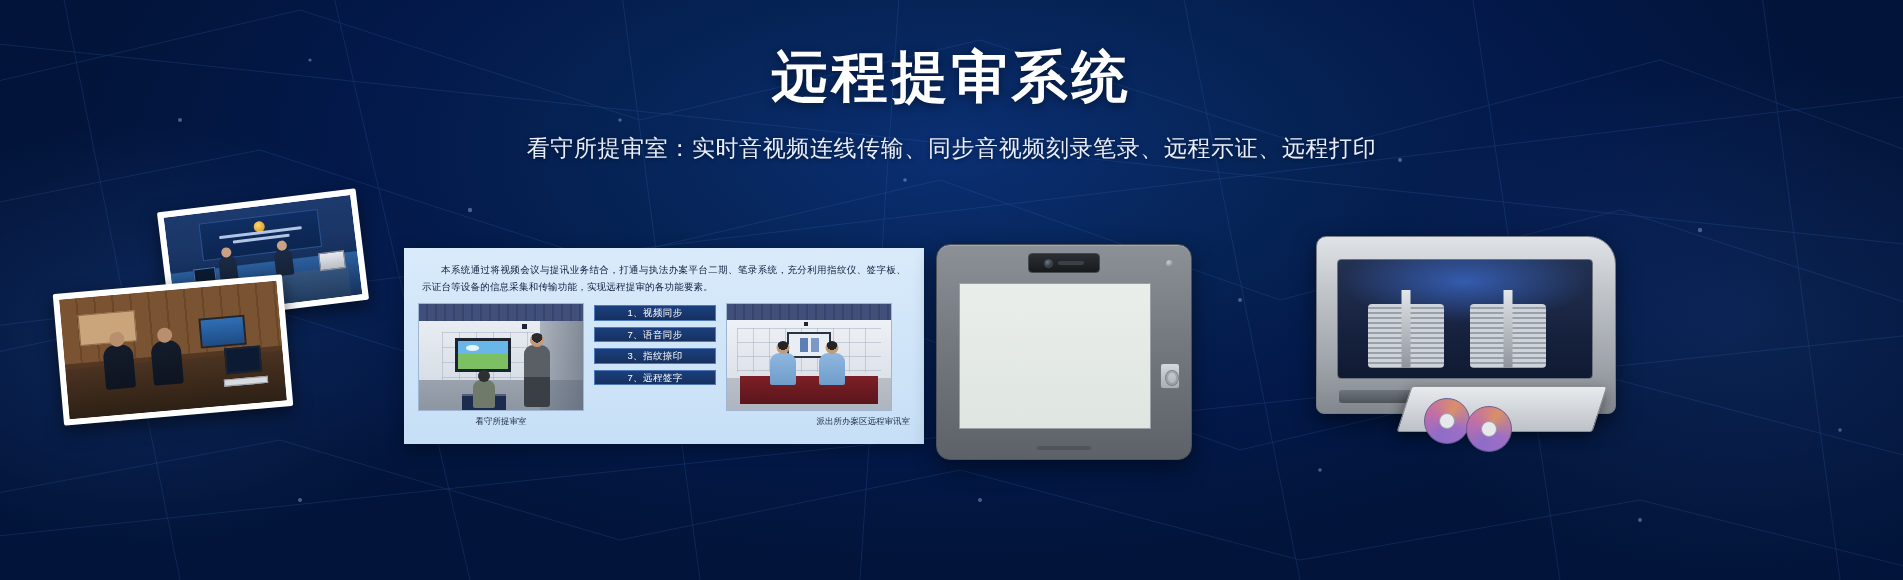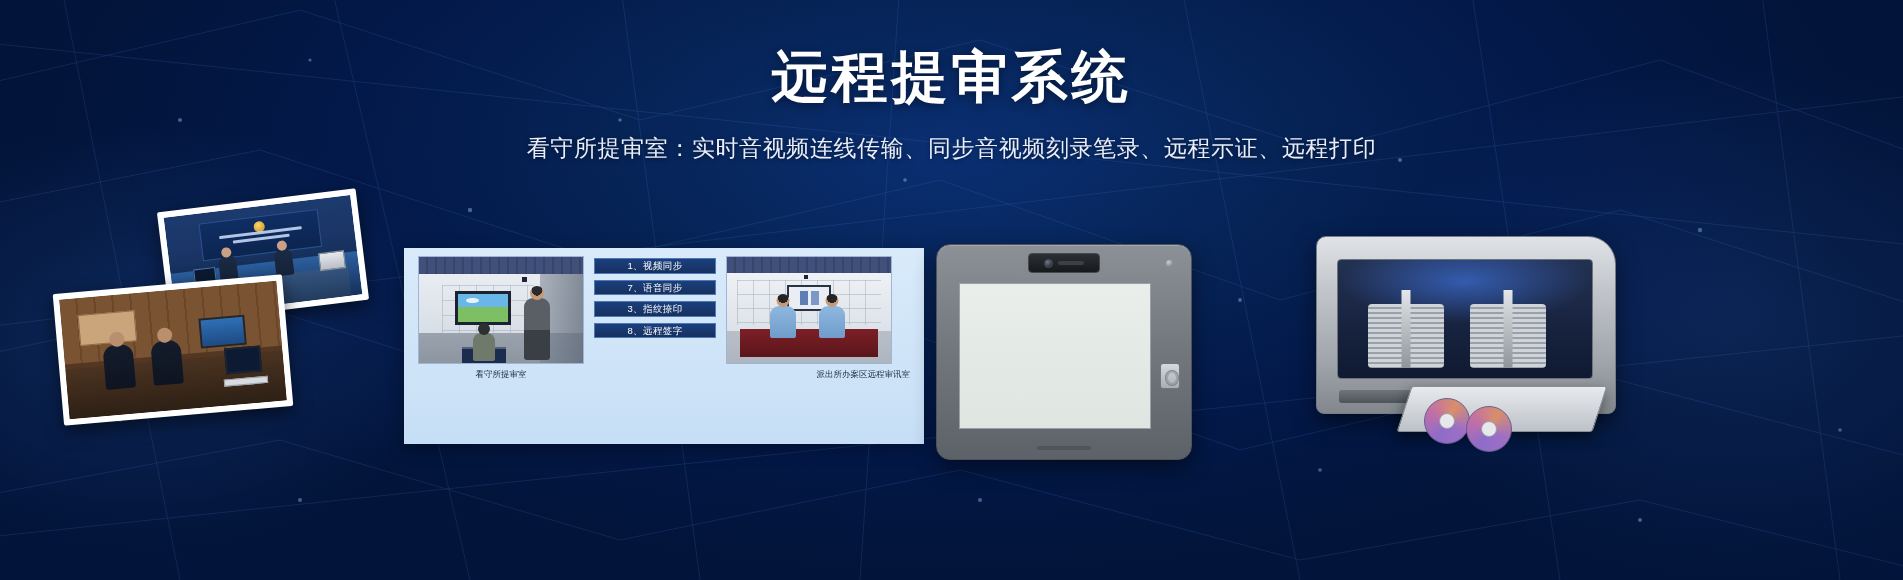--- a/index.html
+++ b/index.html
@@ -436,38 +436,39 @@
           <div class="ofc-person o1"></div>
           <div class="ofc-person o2"></div>
           <div class="mon2"></div>
           <div class="kb"></div>
         </div>
       </div>
     </div>
   </div>
 
   <div class="brochure">
+    <div class="br-para">本系统通过将视频会议与提讯业务结合，打通与执法办案平台二期、笔录系统，充分利用指纹仪、签字板、示证台等设备的信息采集和传输功能，实现远程提审的各功能要素。</div>
     <div class="br-body">
 
       <div class="scene room-a">
         <div class="top-band"></div>
         <div class="side-wall"></div>
         <div class="tile"></div>
         <div class="dot"></div>
         <div class="tv"></div>
         <div class="table"></div>
         <div class="seated"></div>
         <div class="man"></div>
       </div>
 
       <div class="btn-col">
         <div class="feat-btn">1、视频同步</div>
         <div class="feat-btn">7、语音同步</div>
         <div class="feat-btn">3、指纹捺印</div>
-        <div class="feat-btn">8、远程签字</div>
+        <div class="feat-btn">7、远程签字</div>
       </div>
 
       <div class="scene room-b">
         <div class="top-band"></div>
         <div class="tile"></div>
         <div class="dot"></div>
         <div class="tv2">
             <i></i>
             <i></i>
           </div>

